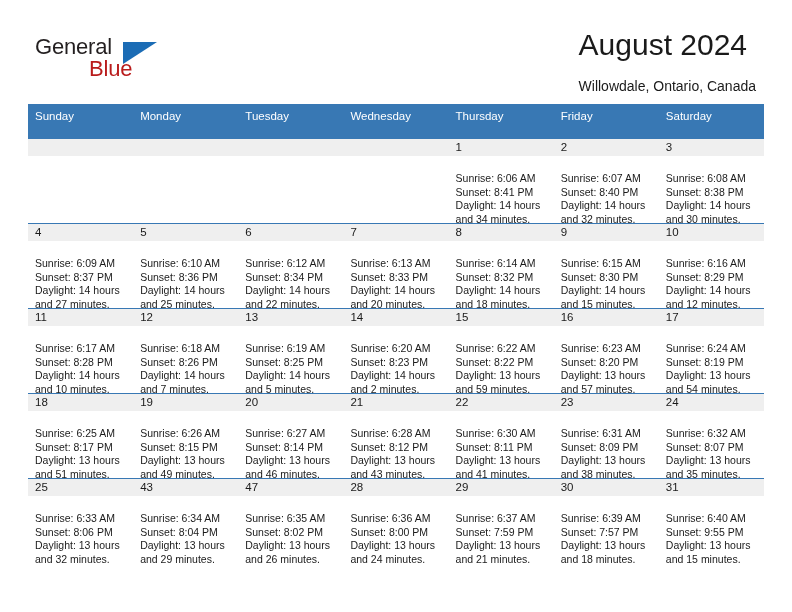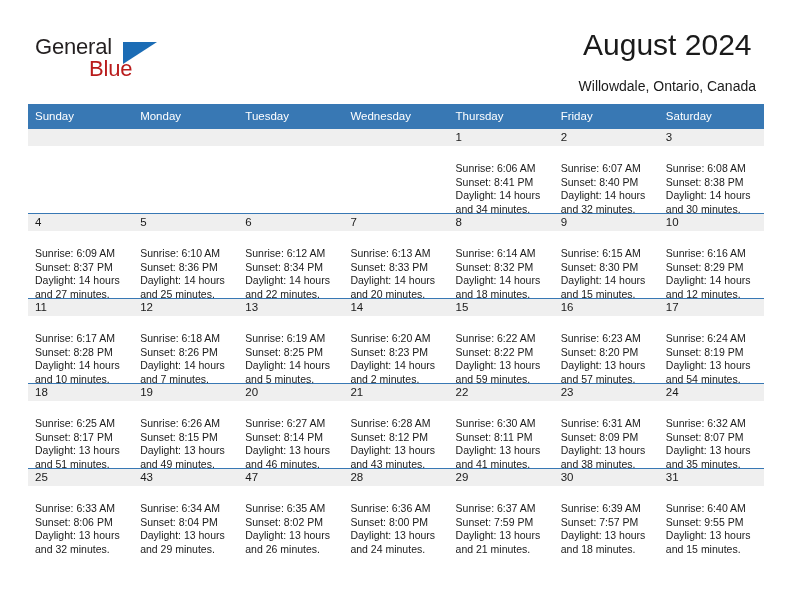--- a/index.html
+++ b/index.html
@@ -60,21 +60,21 @@
     top: 22px;
     font-size: 22px;
     letter-spacing: -0.2px;
     color: #b91c1c;
     font-family: "Liberation Sans", sans-serif;
   }
   .title-block {
     position: absolute;
     right: 36px;
     top: 28px;
-    text-align: center;
+    text-align: left;
   }
   .cal-title {
     font-size: 30px;
     color: #1a1a1a;
     line-height: 34px;
     font-weight: normal;
     white-space: nowrap;
   }
   .cal-subtitle {
     margin-top: 16px;
@@ -92,21 +92,21 @@
     width: 736px;
     border-collapse: collapse;
     table-layout: fixed;
   }
   .calendar th {
     background: #3878b4;
     color: #ffffff;
     font-size: 11.5px;
     font-weight: normal;
     text-align: left;
-    padding: 5px 0 5px 7px;
+    padding: 5px 0 15px 7px;
     height: 10px;
     line-height: 14px;
   }
   .calendar td {
     vertical-align: top;
     padding: 0;
     border-top: 1px solid #3878b4;
     height: 84px;
     background: #ffffff;
   }

